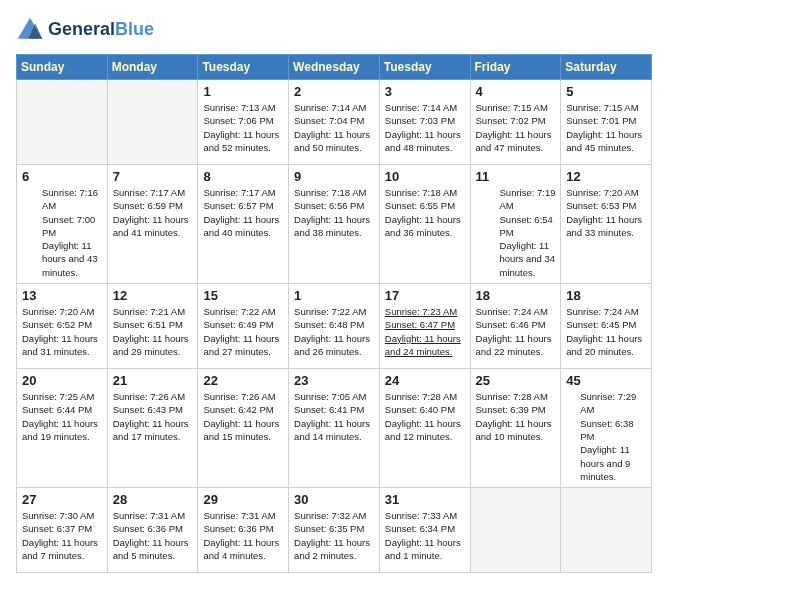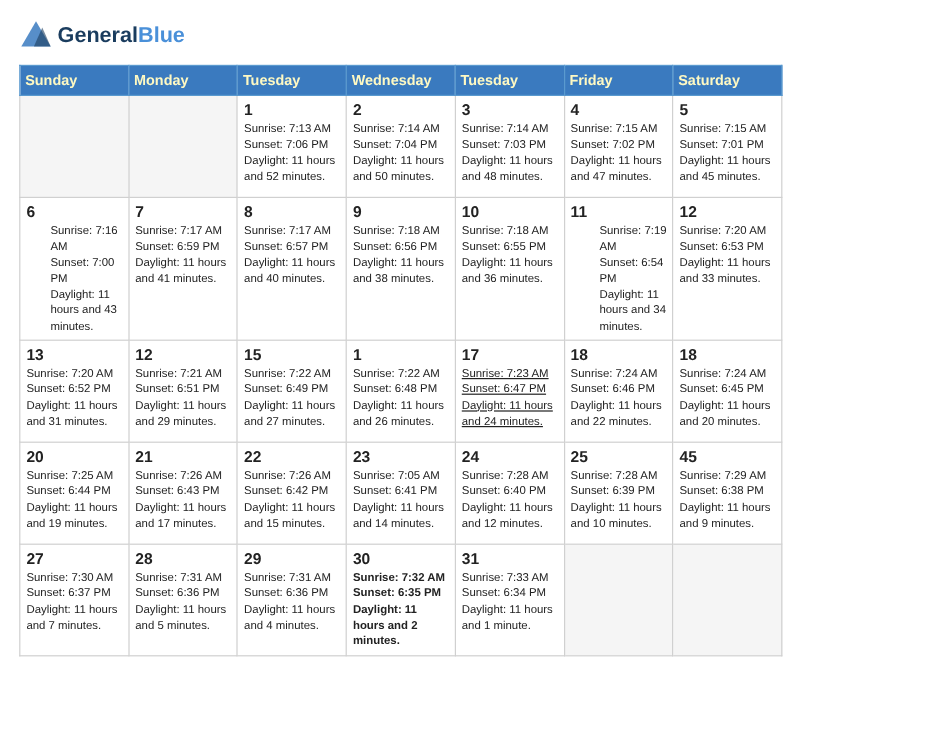--- a/index.html
+++ b/index.html
@@ -276,21 +276,21 @@
 Daylight: 11 hours and 12 minutes.</div>
           </td>
           <td>
             <span class="day-num">25</span>
             <div class="cell-info" style="white-space: pre-line;">Sunrise: 7:28 AM
 Sunset: 6:39 PM
 Daylight: 11 hours and 10 minutes.</div>
           </td>
           <td>
             <span class="day-num">45</span>
-            <div class="cell-info" style="white-space: pre-line;">Sunrise: 7:29 AM
+            <div class="cell-info" style="white-space: pre-line; margin-left: 14px;">Sunrise: 7:29 AM
 Sunset: 6:38 PM
 Daylight: 11 hours and 9 minutes.</div>
           </td>
         </tr>
         <tr>
           <td>
             <span class="day-num">27</span>
             <div class="cell-info" style="white-space: pre-line;">Sunrise: 7:30 AM
 Sunset: 6:37 PM
 Daylight: 11 hours and 7 minutes.</div>
@@ -302,21 +302,21 @@
 Daylight: 11 hours and 5 minutes.</div>
           </td>
           <td>
             <span class="day-num">29</span>
             <div class="cell-info" style="white-space: pre-line;">Sunrise: 7:31 AM
 Sunset: 6:36 PM
 Daylight: 11 hours and 4 minutes.</div>
           </td>
           <td>
             <span class="day-num">30</span>
-            <div class="cell-info" style="white-space: pre-line; font-weight: bold;">Sunrise: 7:32 AM
+            <div class="cell-info" style="white-space: pre-line;">Sunrise: 7:32 AM
 Sunset: 6:35 PM
 Daylight: 11 hours and 2 minutes.</div>
           </td>
           <td>
             <span class="day-num">31</span>
             <div class="cell-info" style="white-space: pre-line;">Sunrise: 7:33 AM
 Sunset: 6:34 PM
 Daylight: 11 hours and 1 minute.</div>
           </td>
           <td class="empty"></td>

